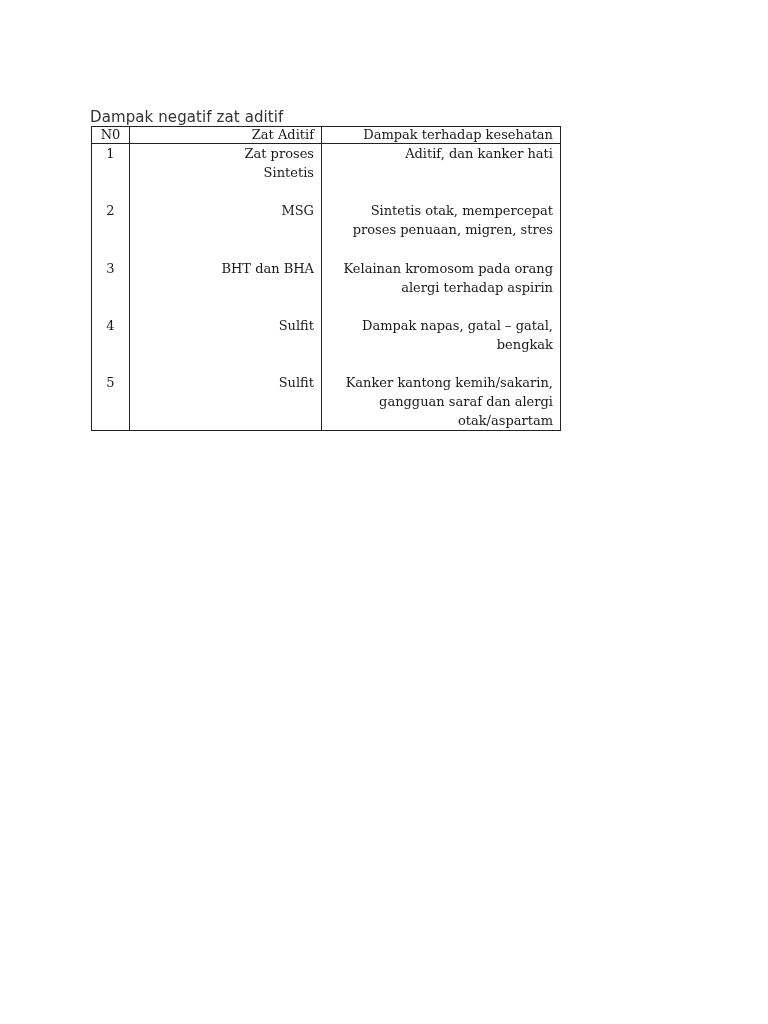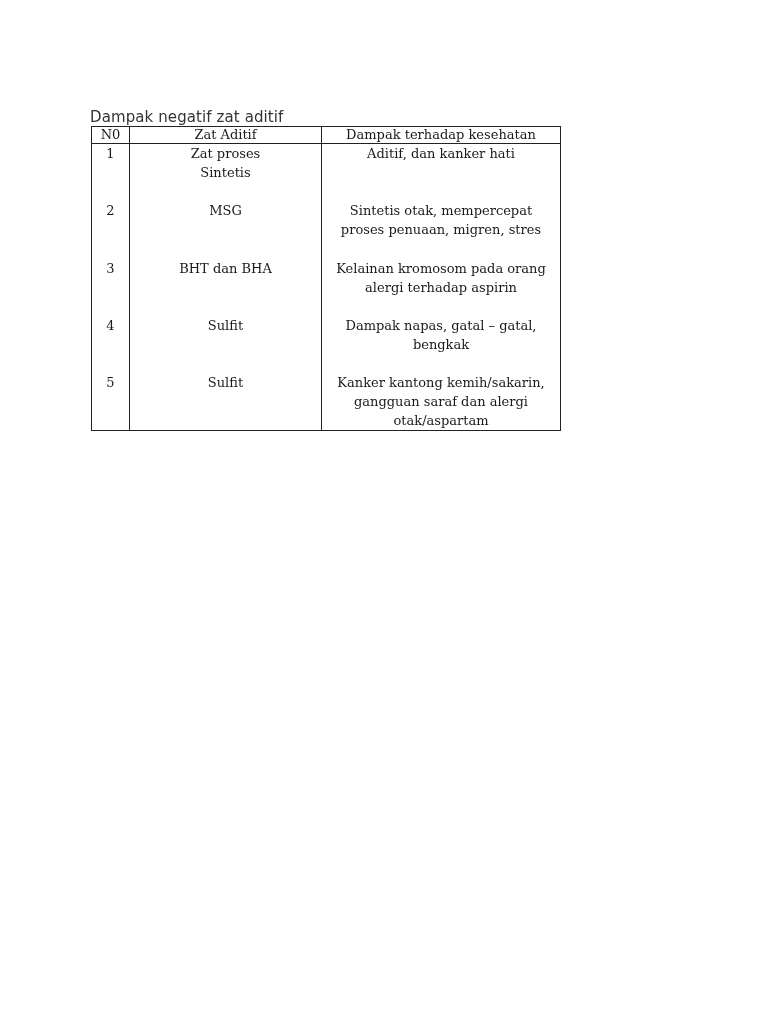--- a/index.html
+++ b/index.html
@@ -33,21 +33,21 @@
       color: #1a1a1a;
       table-layout: fixed;
     }
     table.additives th, table.additives td {
       border-left: 1px solid #222;
       border-right: 1px solid #222;
       vertical-align: top;
       padding: 0 7px;
       line-height: 19px;
       font-weight: normal;
-      text-align: center;
+      text-align: right;
     }
     table.additives thead th {
       border-top: 1px solid #222;
       border-bottom: 1px solid #222;
       height: 16px;
       line-height: 16px;
     }
     table.additives tbody tr:last-child td {
       border-bottom: 1px solid #222;
     }

